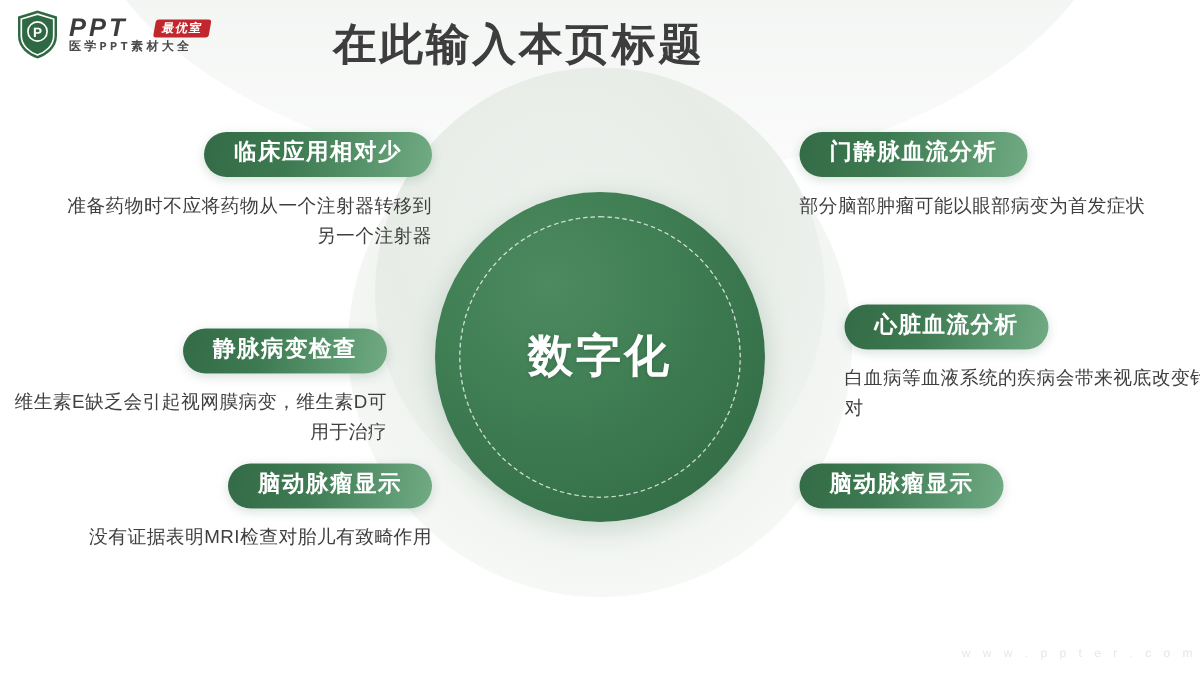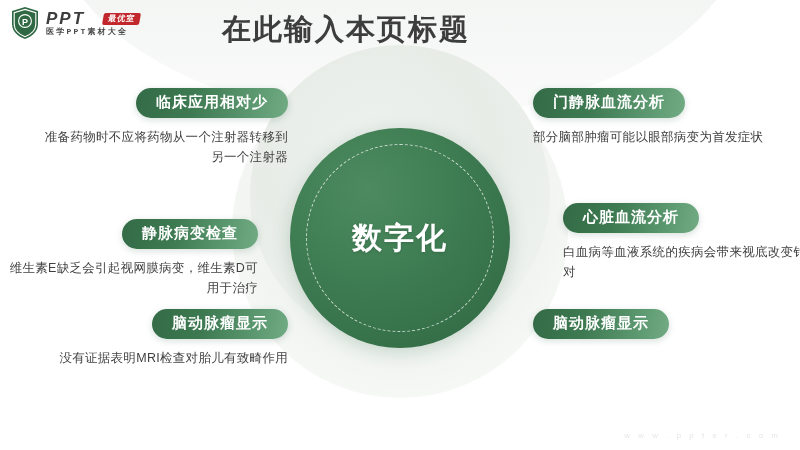--- a/index.html
+++ b/index.html
@@ -122,21 +122,21 @@
   
   #item-l1 { left:38px;  top:88px;  }
   #item-l2 { left:8px;   top:219px;text-align:right; }
   #item-l3 { left:38px;  top:309px; }
   #item-r1 { left:533px; top:88px;  }
   #item-r2 { left:563px; top:203px; }
   #item-r3 { left:533px; top:309px; }
 
   
   .watermark {
-    position:absolute; right:19px; bottom:10px;
+    position:absolute; right:2px; bottom:10px;
     font-size:8px; letter-spacing:3px;
     color:#e4e8e6;
   }
 </style>
 </head>
 <body>
 
 <div id="slide">
 
   <div class="bg-arc"></div>

